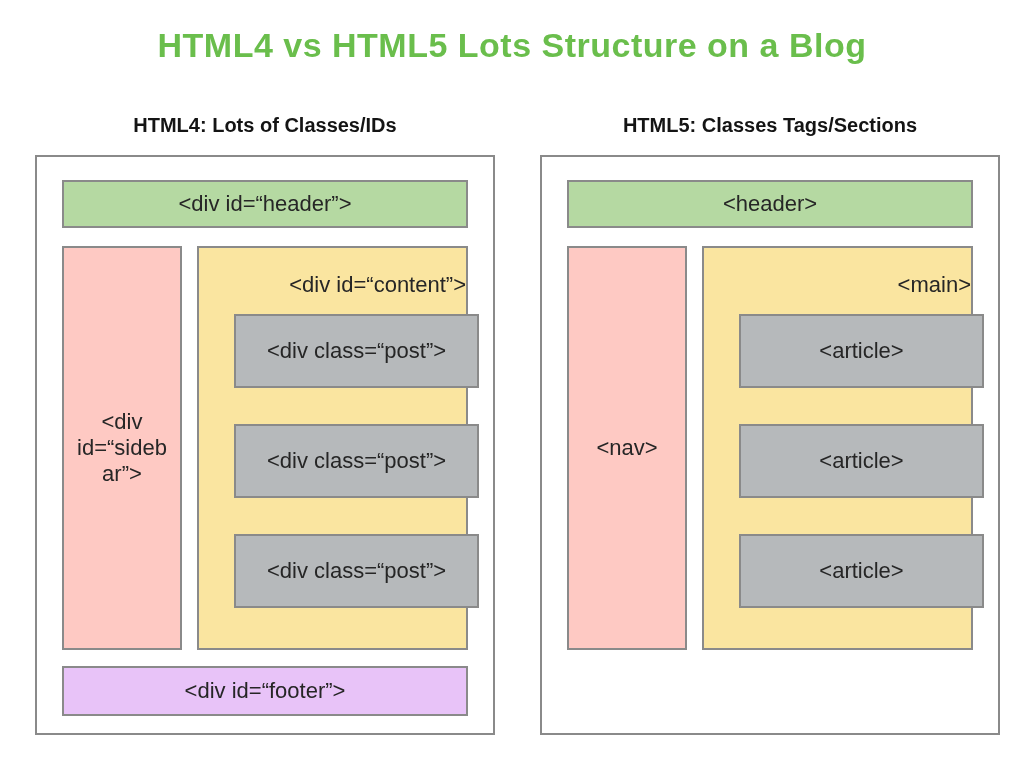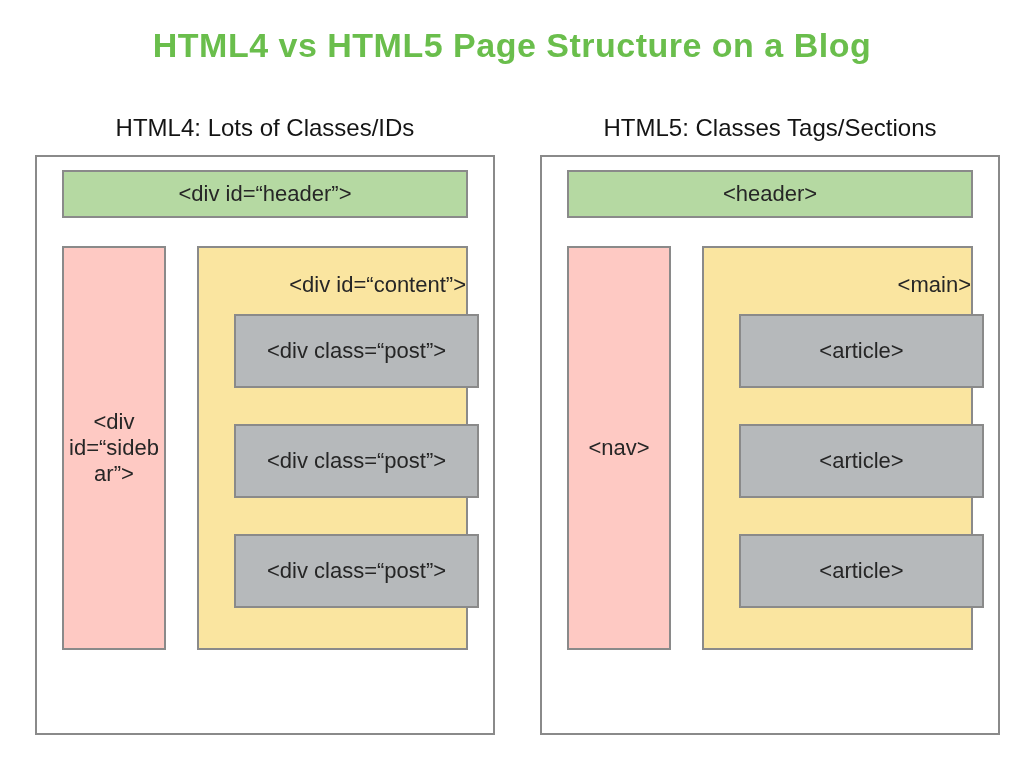--- a/index.html
+++ b/index.html
@@ -14,21 +14,21 @@
   .title {
     position: absolute; top: 26px; left: 0; width: 100%;
     margin: 0; text-align: center;
     font-size: 34px; font-weight: bold;
     color: var(--title_green, #6abe4c);
     letter-spacing: 0.5px;
   }
 
   .col-heading {
     position: absolute; top: 114px;
-    font-size: 24px; font-weight: normal; color: #141414;
+    font-size: 20px; font-weight: bold; color: #141414;
     text-align: center;
   }
   .col-heading.left  { left: 35px;  width: 460px; }
   .col-heading.right { left: 540px; width: 460px; }
 
   .panel {
     position: absolute; top: 155px; width: 460px; height: 580px;
     background: #fff;
     border: 2px solid var(--border_gray, #8a8a8a);
     box-sizing: border-box;
@@ -37,42 +37,42 @@
   .panel-right { left: 540px; }
 
   .box {
     position: absolute; box-sizing: border-box;
     border: 2px solid var(--border_gray, #8a8a8a);
     display: flex; align-items: center; justify-content: center;
     font-size: 22px; color: var(--label_text, #262626);
     text-align: center;
   }
 
-  .header-box  { left: 25px; top: 13px;  width: 406px; height: 48px;  background: var(--green,  #b5d9a2); }
-  .sidebar-box { left: 25px; top: 89px;  width: 104px; height: 404px; background: var(--pink,   #fec9c3);
+  .header-box  { left: 25px; top: 23px;  width: 406px; height: 48px;  background: var(--green,  #b5d9a2); }
+  .sidebar-box { left: 25px; top: 89px;  width: 120px; height: 404px; background: var(--pink,   #fec9c3);
                  white-space: pre-line; line-height: 26px; }
   .content-box { left: 160px; top: 89px; width: 271px; height: 404px; background: var(--yellow, #fae5a0);
                  display: block; }
   .content-label {
     padding-top: 24px; text-align: right;
     font-size: 22px; color: var(--label_text, #262626);
   }
   .post-box { left: 11px; width: 245px; height: 74px; background: var(--gray, #b6b9bb); margin-left: 24px; }
   .post-1 { top: 66px; }
   .post-2 { top: 176px; }
   .post-3 { top: 286px; }
 
   .footer-box { left: 25px; top: 509px; width: 406px; height: 50px; background: var(--purple, #e8c3f8); }
 </style>
 </head>
 <body>
 
 <div class="canvas">
 
-  <h1 class="title">HTML4 vs HTML5 Page Structure on a Blog</h1>
+  <h1 class="title">HTML4 vs HTML5 Lots Structure on a Blog</h1>
 
   <div class="col-heading left">HTML4: Lots of Classes/IDs</div>
   <div class="col-heading right">HTML5: Classes Tags/Sections</div>
 
   <div class="panel panel-left">
     <div class="box header-box">
       <span>&lt;div id=“header”&gt;</span>
     </div>
     <div class="box sidebar-box">
       <span>&lt;div
@@ -83,20 +83,23 @@
       <div class="content-label">&lt;div id=“content”&gt;</div>
       <div class="box post-box post-1">
         <span>&lt;div class=“post”&gt;</span>
       </div>
       <div class="box post-box post-2">
         <span>&lt;div class=“post”&gt;</span>
       </div>
       <div class="box post-box post-3">
         <span>&lt;div class=“post”&gt;</span>
       </div>
+    </div>
+    <div class="box footer-box">
+      <span>&lt;div id=“footer”&gt;</span>
     </div>
   </div>
 
   <div class="panel panel-right">
     <div class="box header-box">
       <span>&lt;header&gt;</span>
     </div>
     <div class="box sidebar-box">
       <span>&lt;nav&gt;</span>
     </div>

